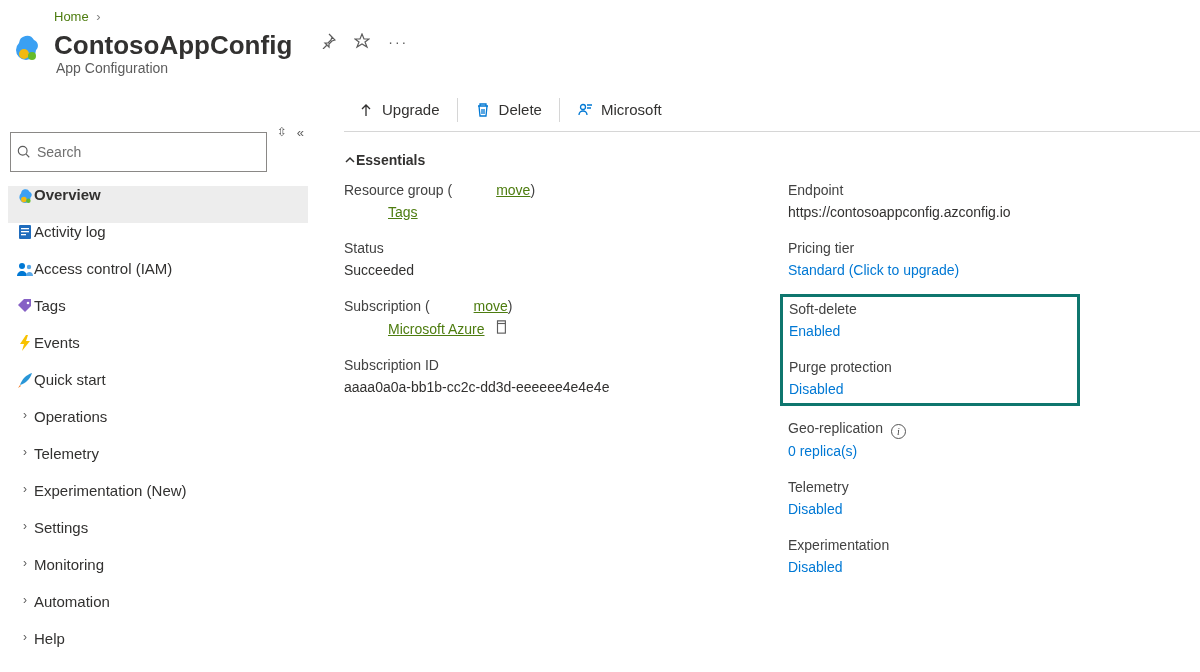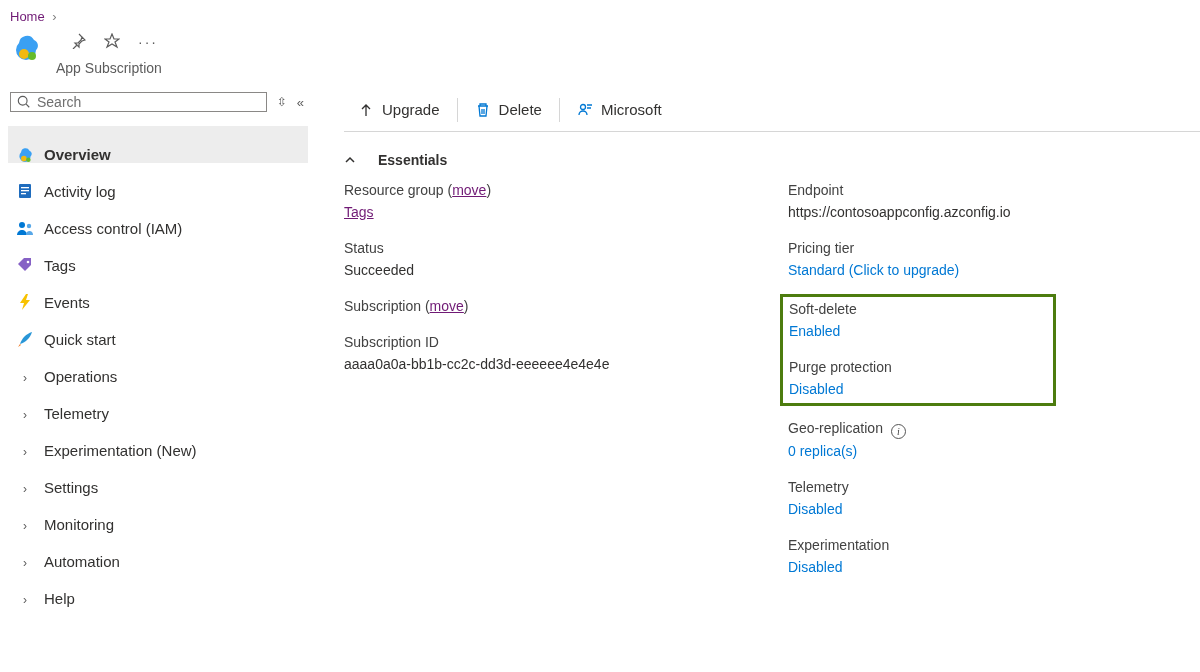--- a/index.html
+++ b/index.html
@@ -3,21 +3,21 @@
   <meta charset="utf-8">
   <style>
     * { box-sizing: border-box; margin: 0; padding: 0; }
     body {
       font-family: "Segoe UI", -apple-system, BlinkMacSystemFont, sans-serif;
       font-size: 14px;
       color: #323130;
       background: #ffffff;
       width: 1200px;
     }
-    a, .link { color: #701a75; text-decoration: none; cursor: pointer; }
+    a, .link { color: #4d7c0f; text-decoration: none; cursor: pointer; margin-left: 44px; }
     a.underline, .link.underline { text-decoration: underline; }
 
     .breadcrumb {
       padding: 9px 10px 2px 10px;
       font-size: 13px;
     }
     .breadcrumb .sep { color: #808080; margin: 0 4px; }
 
     .header {
       display: flex;
@@ -64,39 +64,39 @@
       display: flex;
       align-items: center;
       gap: 10px;
       padding: 4px 04px 14px 2px;
     }
     .search-box {
       flex: 1;
       display: flex;
       align-items: center;
       border: 1px solid #8a8886;
-      height: 20px;
+      height: 40px;
       padding: 0 6px;
       gap: 6px;
       background: #fff;
+      margin-top: 40px;
     }
     .search-box input {
       border: none;
       outline: none;
       flex: 1;
       font-size: 14px;
       font-family: inherit;
       color: #323130;
     }
     .search-box input::placeholder { color: #6f6f6f; }
 
     .nav-item {
       display: flex;
-      align-items: flex-end;
-      gap: 10px;
+      align-items: flex-start;
       height: 37px;
       padding: 0 8px;
       cursor: pointer;
       font-size: 15px;
     }
     .nav-item.selected {
       background: #ededed;
       font-weight: 600;
     }
     .nav-icon {
@@ -131,44 +131,44 @@
     }
     .tool-sep {
       width: 1px;
       height: 24px;
       background: #d6d6d6;
     }
 
     .essentials-head {
       display: flex;
       align-items: center;
-      gap: 22px;
+      gap: 0;
       padding: 20px 0 14px 0;
       font-weight: 600;
       font-size: 14px;
       cursor: pointer;
     }
 
     .essentials-body {
       display: flex;
       gap: 32px;
     }
     .col { flex: 1; max-width: 520px; }
     .kv { margin-bottom: 20px; }
     .kv .k { color: #424242; font-size: 14px; margin-bottom: 6px; }
     .kv .v { font-size: 14px; color: #323130; }
     .kv .v.link-val { color: #0078d4; cursor: pointer; }
     .kv .inline-copy { margin-left: 6px; color: #5c5c5c; cursor: pointer; }
 
     .highlight-box {
-      border: 3px solid #4d7c0f;
+      border: 3px solid #0f766e;
       padding: 4px 6px 0px 6px;
       margin-left: -8px;
       margin-top: -4px;
-      width: 276px;
+      width: 300px;
     }
     .highlight-box .kv:last-child { margin-bottom: 6px; }
 
     .info-dot {
       display: inline-flex;
       width: 15px; height: 15px;
       border: 1px solid #555;
       border-radius: 50%;
       font-size: 10px;
       align-items: center;
@@ -189,35 +189,38 @@
 </div>
 
 <div class="header">
   <span class="resource-icon">
     <svg viewBox="0 0 32 32">
       <path d="M26 20a10 10 0 1 1-20 0 10 10 0 0 1 3-7 8 8 0 0 1 15-3 6 6 0 0 1 2 10z" fill="#3aa0f3"></path>
       <circle cx="14" cy="24" r="5" fill="#f2b90f"></circle>
       <circle cx="22" cy="26" r="4" fill="#66bb2b"></circle>
     </svg>
   </span>
+  <div class="title-block">
+    <h1>ContosoAppConfig</h1>
+  </div>
   <div class="header-actions">
     <span title="Pin">
       <svg width="16" height="16" viewBox="0 0 16 16" fill="none" stroke="#5c5c5c" stroke-width="1.2">
         <path d="M9 1l6 6-3 1-3 3v3l-2-2-4 4 4-4-2-2h3l3-3 1-3z" fill="none"></path>
       </svg>
     </span>
     <span title="Favorite">
       <svg width="16" height="16" viewBox="0 0 16 16" fill="none" stroke="#5c5c5c" stroke-width="1.2">
         <path d="M8 1l2 5h5l-4 3 2 5-5-3-5 3 2-5-4-3h5z"></path>
       </svg>
     </span>
     <span style="letter-spacing:2px">···</span>
   </div>
 </div>
-<div class="subtitle">App Subscription</div>
+<div class="subtitle">App Configuration</div>
 
 <div class="body">
   <div class="sidebar">
     <div class="search-row">
       <div class="search-box">
         <svg width="14" height="14" viewBox="0 0 16 16">
             <circle cx="6.5" cy="6.5" r="5" fill="none" stroke="#5c5c5c" stroke-width="1.3"></circle>
             <line x1="10.5" y1="10.5" x2="14" y2="14" stroke="#5c5c5c" stroke-width="1.3"></line>
           </svg>
         <input placeholder="Search" style="">
@@ -356,20 +359,29 @@
           <div class="v"><a class="underline">Tags</a></div>
         </div>
         <div class="kv">
           <div class="k">Status</div>
           <div class="v">Succeeded</div>
         </div>
         <div class="kv">
           <div class="k">
             <span>Subscription (</span><a class="underline">move</a><span>)</span>
           </div>
+          <div class="v">
+            <a class="underline">Microsoft Azure</a>
+            <span class="inline-copy">
+              <svg width="14" height="14" viewBox="0 0 16 16" fill="none" stroke="#5c5c5c" stroke-width="1.3">
+                  <rect x="4" y="4" width="9" height="11"></rect>
+                  <path d="M4 4V1h9v3"></path>
+                </svg>
+            </span>
+          </div>
         </div>
         <div class="kv">
           <div class="k">Subscription ID</div>
           <div class="v">aaaa0a0a-bb1b-cc2c-dd3d-eeeeee4e4e4e</div>
         </div>
       </div>
 
       <div class="col">
         <div class="kv">
           <div class="k">Endpoint</div>

